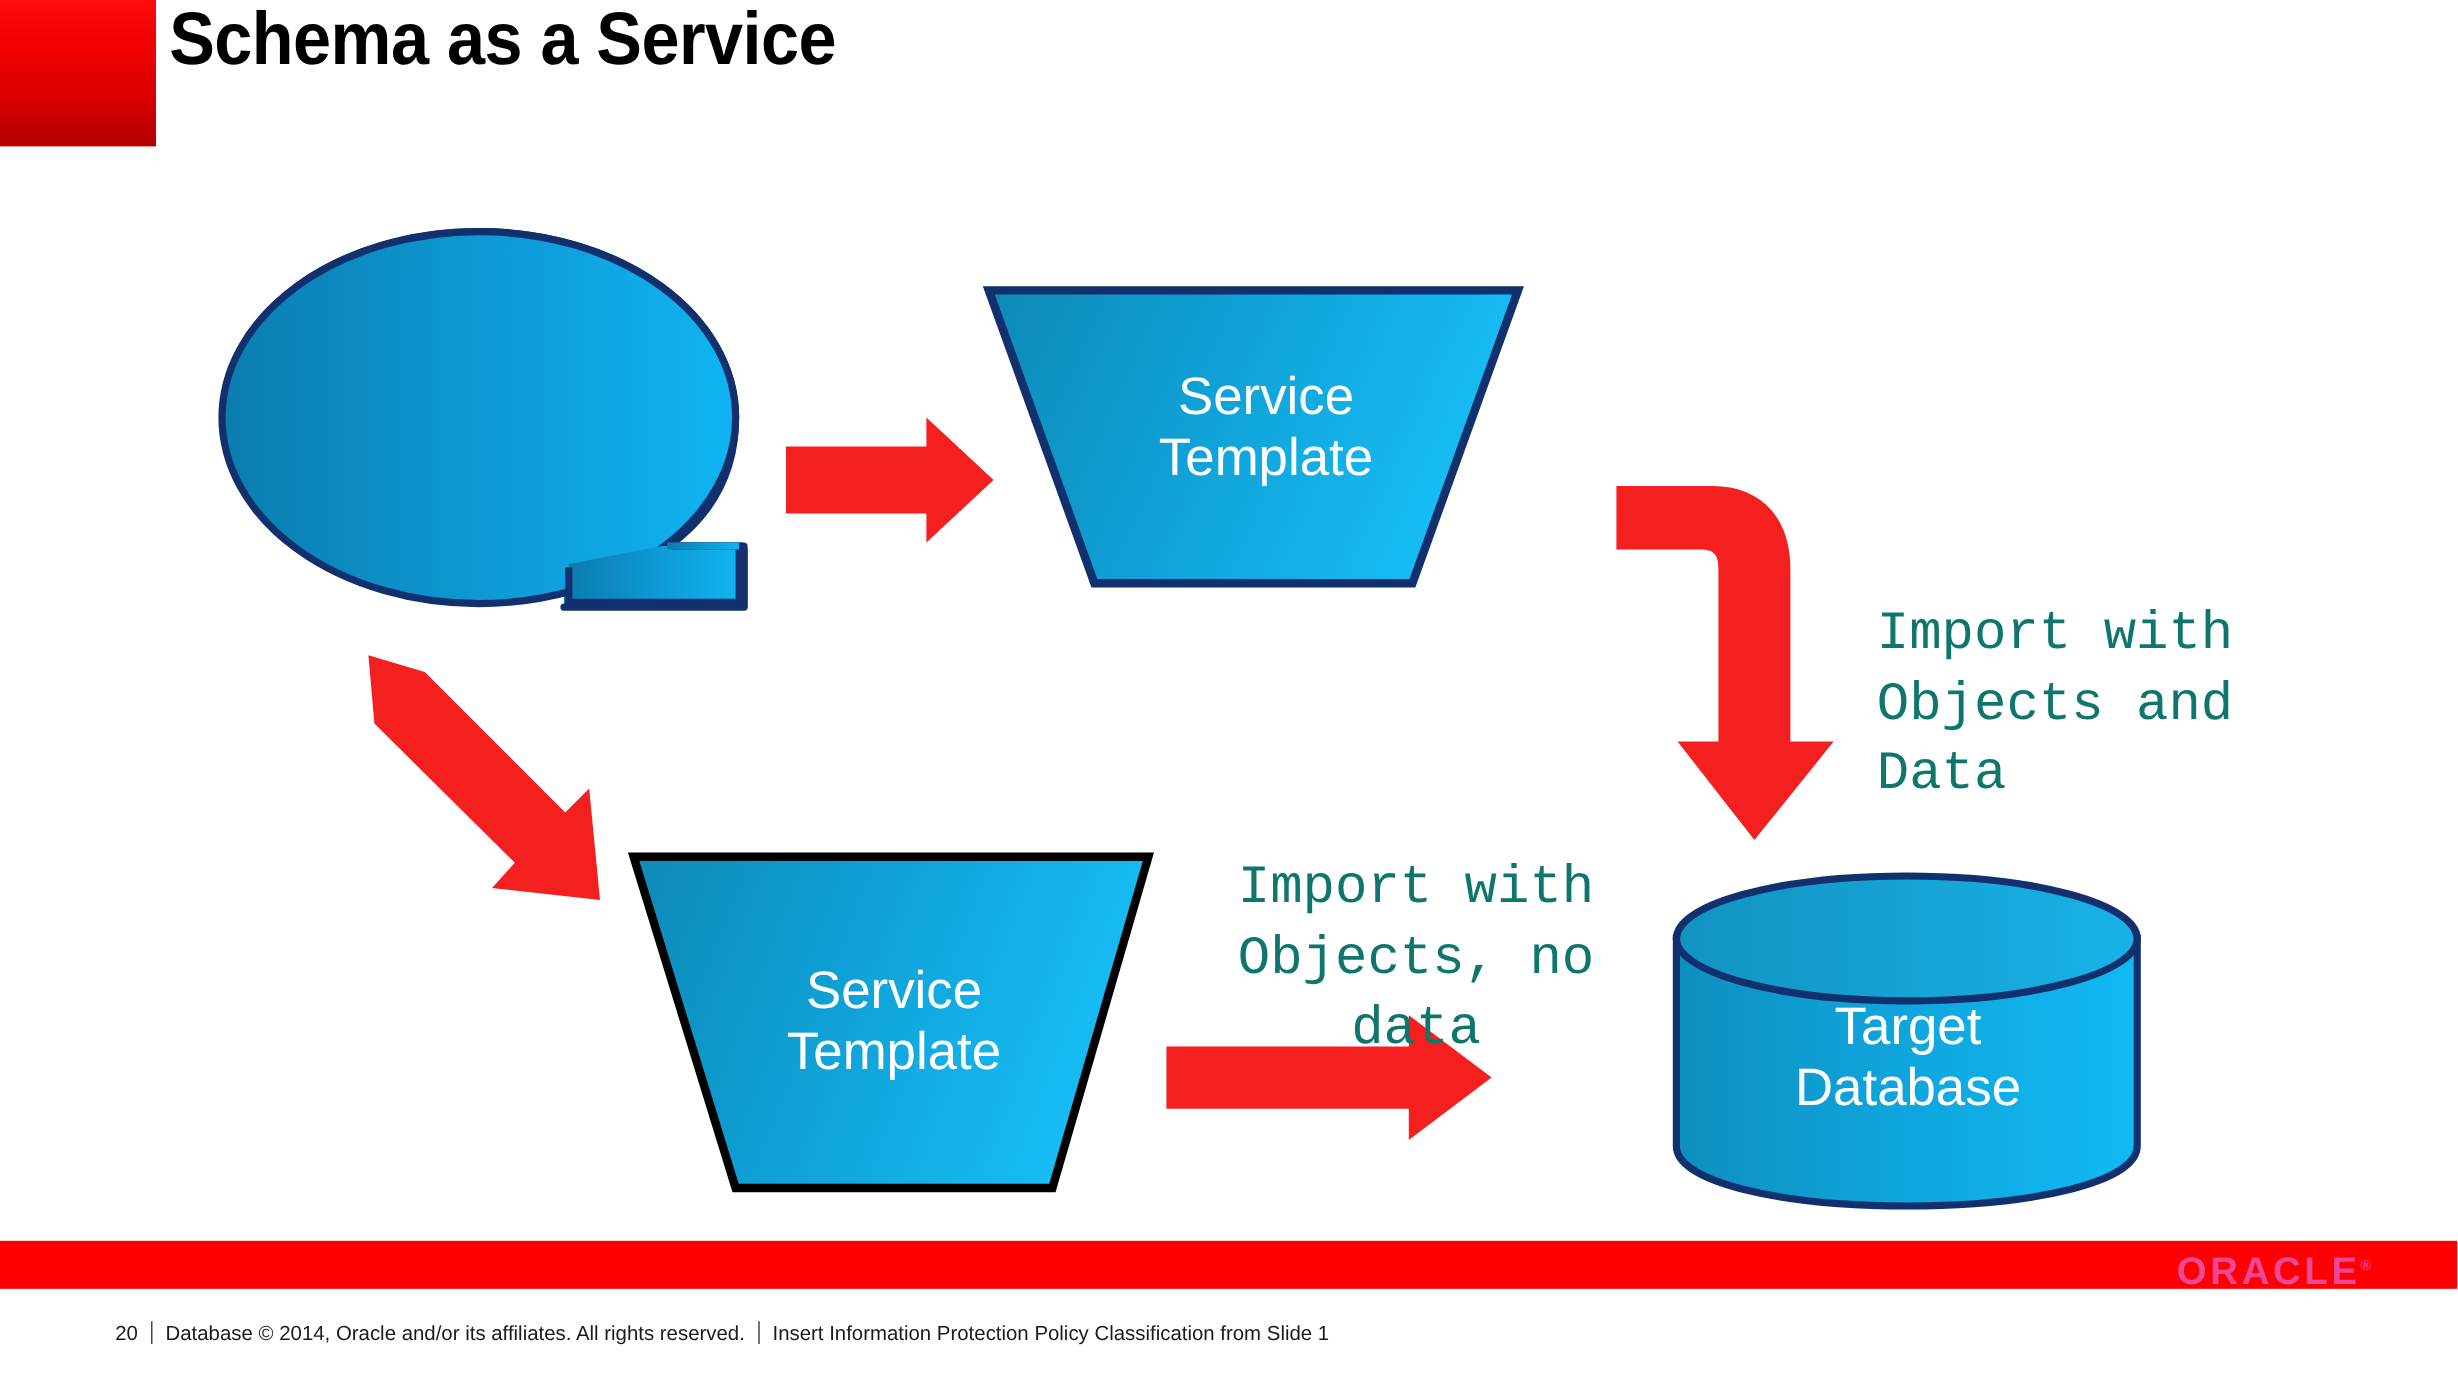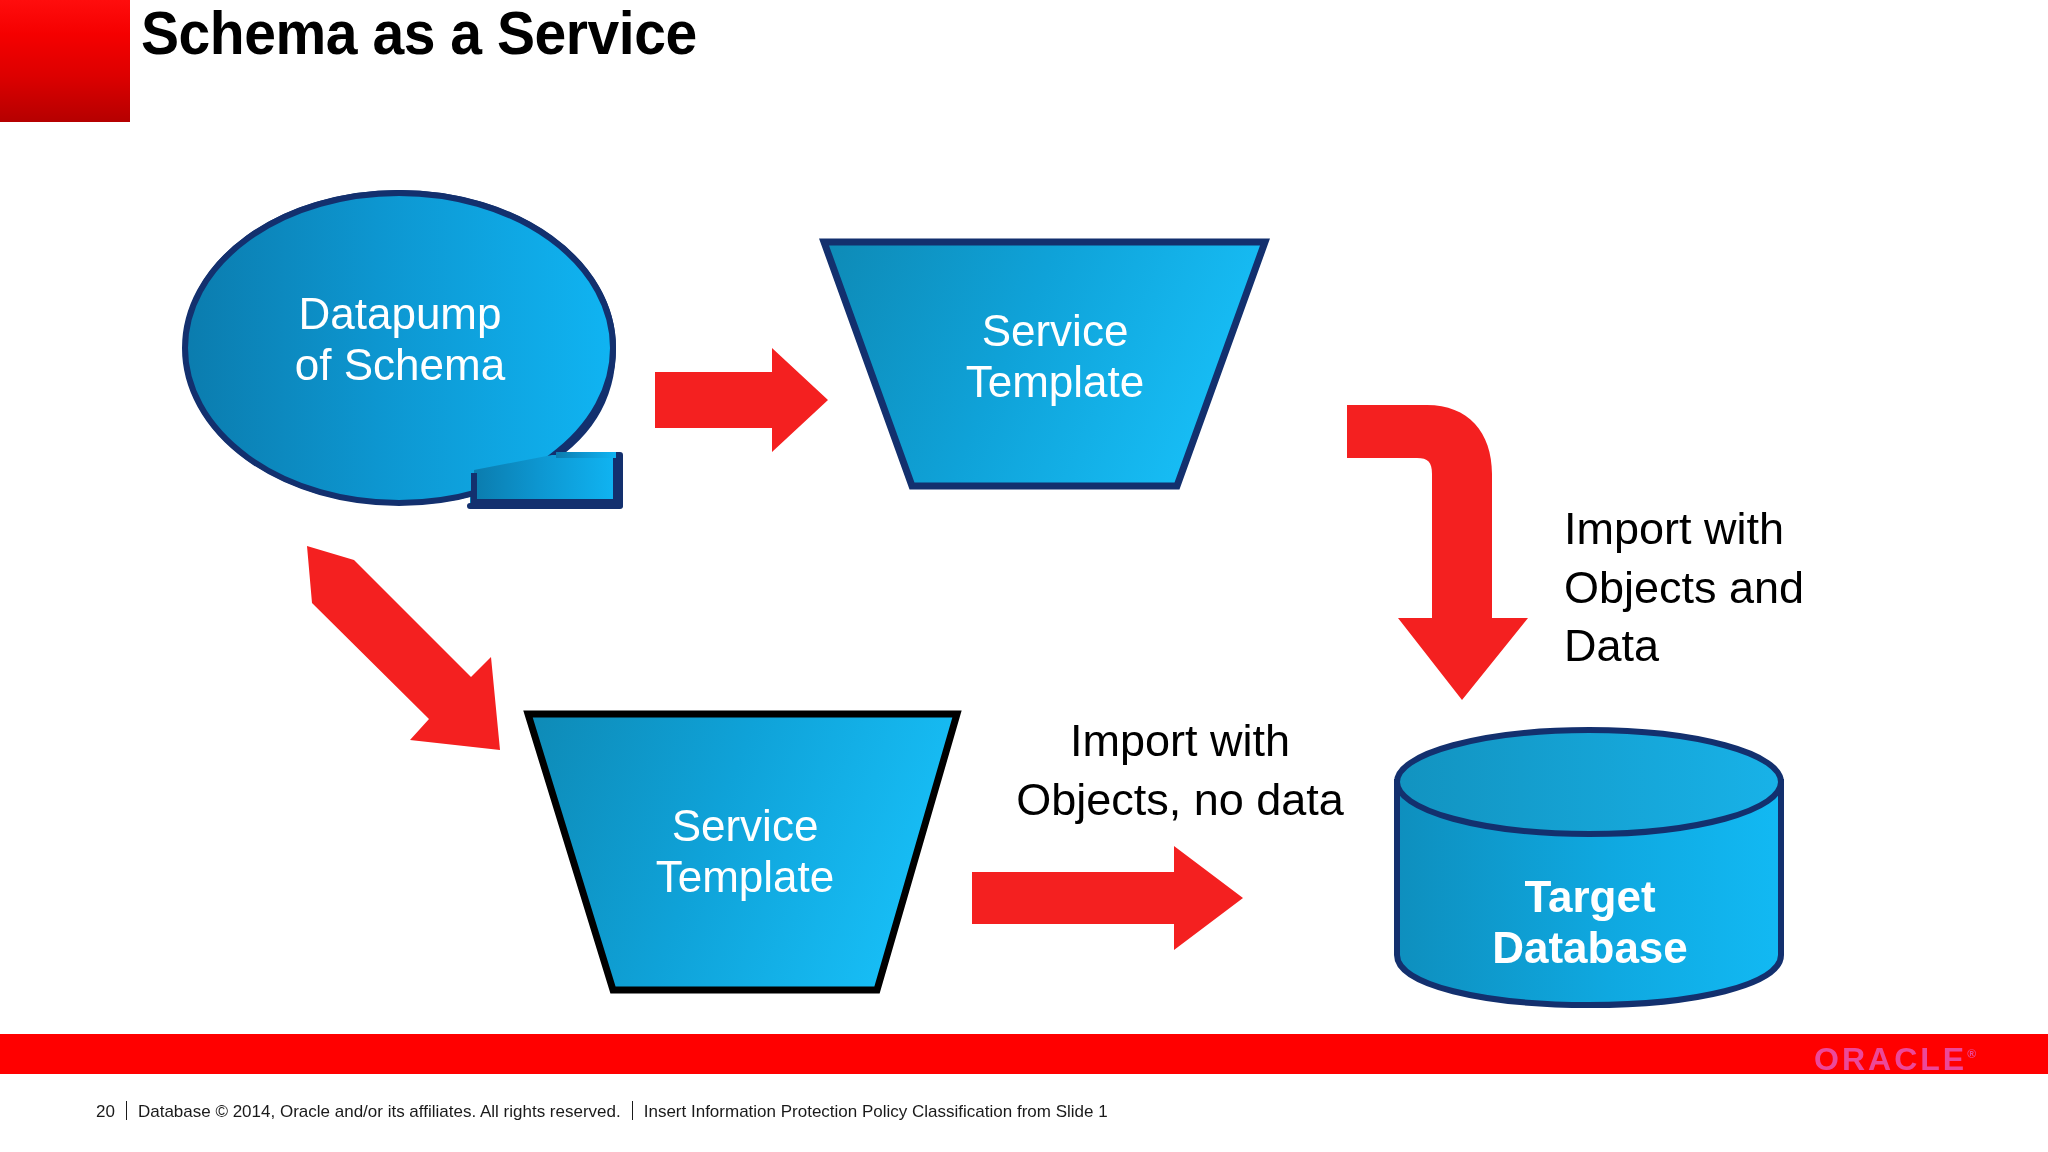--- a/index.html
+++ b/index.html
@@ -67,31 +67,31 @@
   #label-datapump {
     left: 190px; top: 288px; width: 420px;
   }
   #label-service-template-1 {
     left: 860px; top: 305px; width: 390px;
   }
   #label-service-template-2 {
     left: 545px; top: 800px; width: 400px;
   }
   #label-target-database {
-    left: 1420px; top: 871px; width: 340px; font-weight: bold;
+    left: 1420px; top: 830px; width: 340px;
   }
 
   
   .annot {
     position: absolute;
-    color: #000000;
+    color: #0f766e;
     font-size: 45px;
     line-height: 1.30;
     white-space: pre-line;
-    font-family: Liberation Sans, sans-serif;
+    font-family: Liberation Mono, monospace;
   }
   #annot-import-objects-data {
     left: 1564px;
     top: 500px;
     text-align: left;
     width: 330px;
   }
   #annot-import-objects-no-data {
     left: 985px;
     top: 712px;
@@ -258,22 +258,20 @@
                L 1432 474
                C 1432 462 1428 458 1417 458
                L 1347 458 Z" fill="#f42020"></path>
     </g>
 
     <g>
       <polygon points="972,872 1174,872 1174,846 1243,898 1174,950 1174,924 972,924" fill="#f42020"></polygon>
     </g>
   </svg>
 
-  <div class="shape-label" id="label-datapump">Datapump
-of Schema</div>
 
   <div class="shape-label" id="label-service-template-1">Service
 Template</div>
 
   <div class="shape-label" id="label-service-template-2">Service
 Template</div>
 
   <div class="shape-label" id="label-target-database">Target
 Database</div>
 

